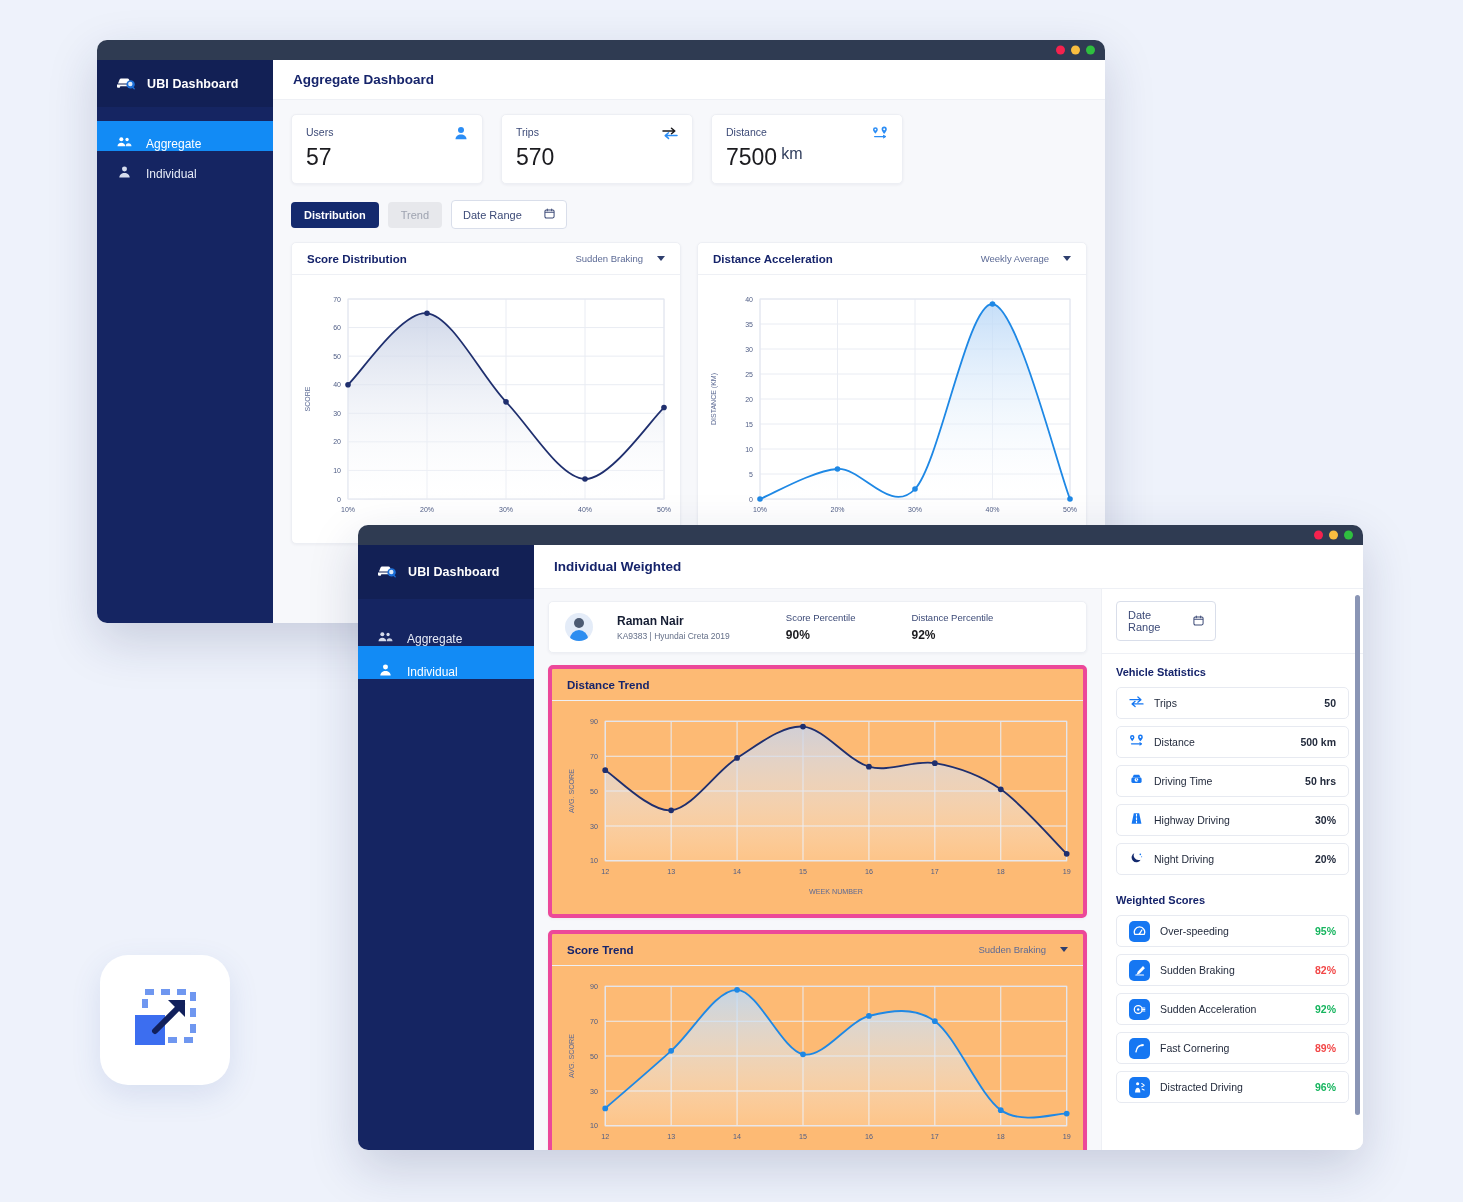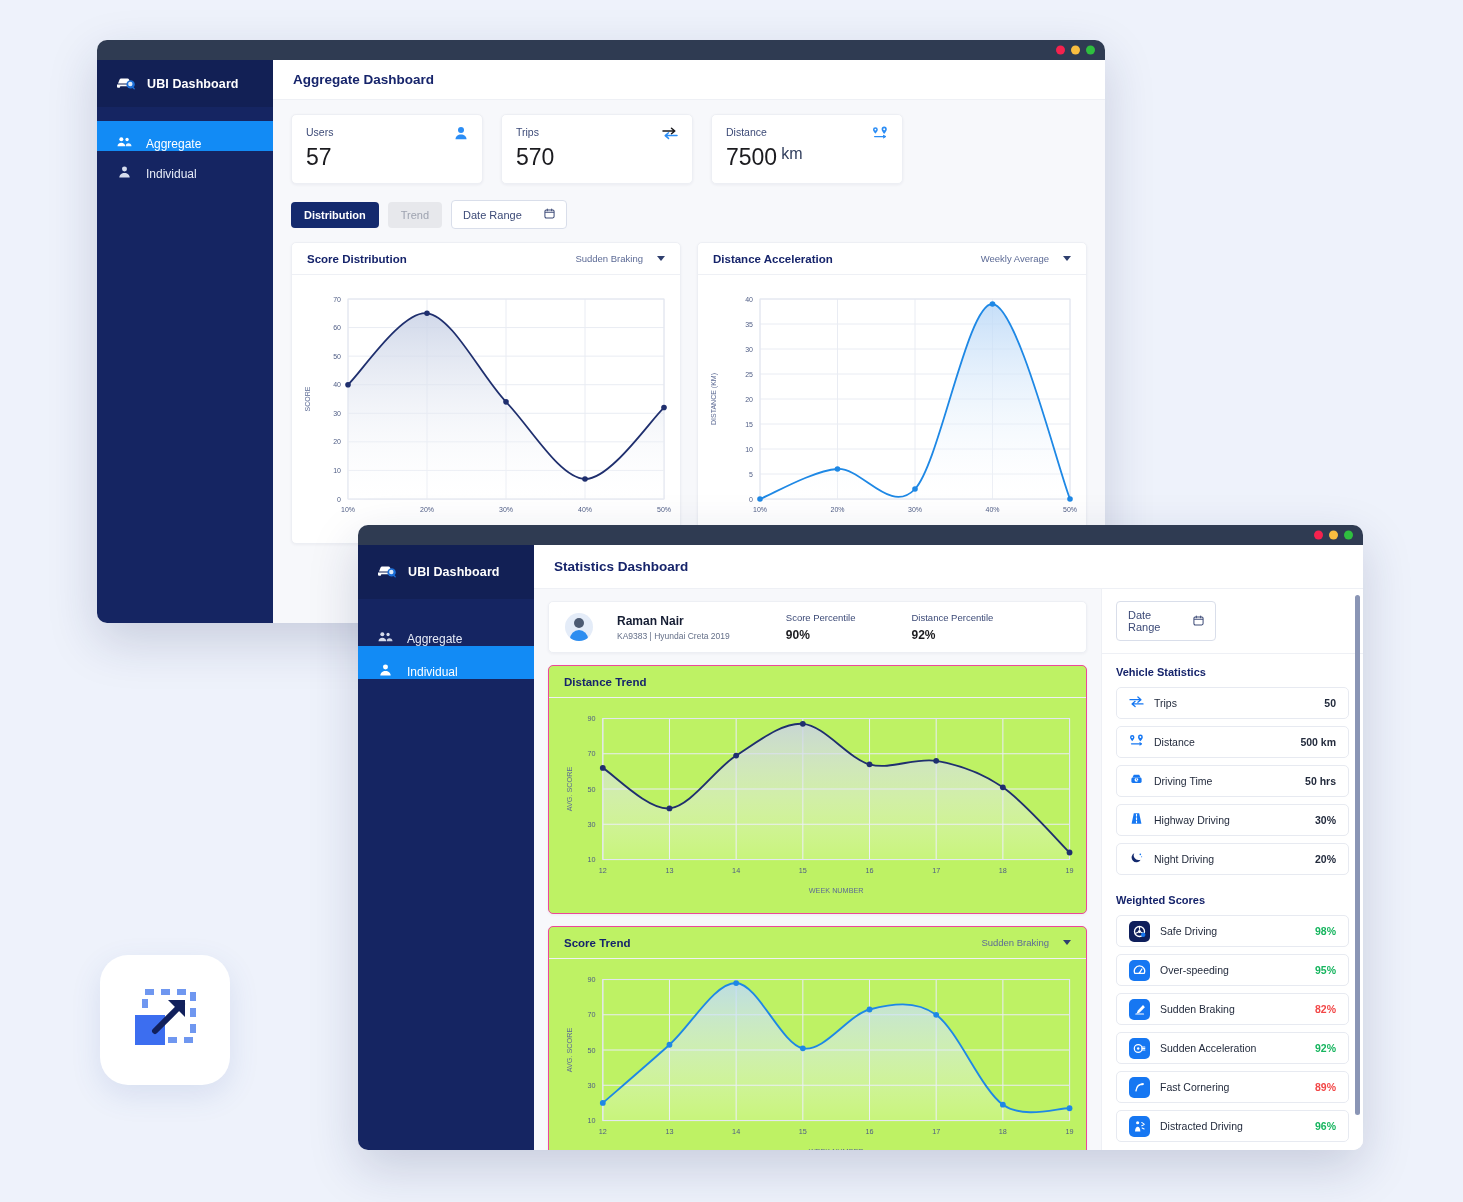--- a/index.html
+++ b/index.html
@@ -97,21 +97,21 @@
   .avatar::before { content:""; position:absolute; width:10px; height:10px; border-radius:50%;
             background:#4c5a72; left:9px; top:5px; }
   .avatar::after { content:""; position:absolute; width:18px; height:11px;
             border-radius: 9px 9px 0 0; background:#2c8df0; left:5px; top:17px; }
   .pname { font-size: 12px; font-weight: 700; color: #151d33; }
   .pmeta { font-size: 8.5px; color: #646f88; margin-top: 3px; }
   .pctbox { margin-left: 32px; }
   .pct-label { font-size: 9.5px; color: #3c4a77; }
   .pct-val { font-size: 12px; font-weight: 700; color: #1b1b1f; margin-top: 5px; }
 
-  .trendcard { background: #bef264; border: 1px solid #ec4899; border-radius: 5px;
+  .trendcard { background: #fdba74; border: 4px solid #ec4899; border-radius: 5px;
                box-shadow: 0 1px 3px rgba(30,40,80,.05); margin-top: 12px; }
 
   .rtop { padding: 12px 14px; border-bottom: 1px solid #eef0f5; }
   .rsec { padding: 12px 14px 0 14px; }
   .rsec-title { font-size: 11px; font-weight: 700; color: #16246b; margin-bottom: 9px; }
   .rrow { display: flex; align-items: center; border: 1px solid #e7eaf1; border-radius: 5px;
           height: 32px; padding: 0 12px; margin-bottom: 7px; gap: 10px; }
   .rrow .rlabel { font-size: 10.5px; color: #232b3d; flex: 1; }
   .rrow .rval { font-size: 10.5px; font-weight: 700; color: #232b3d; }
   .rval.good { color: #17b55f; }
@@ -404,21 +404,21 @@
               <circle cx="7" cy="3.2" r="2.7" fill="#fff"></circle>
               <path d="M1.4 12.4c0-3 2.5-4.9 5.6-4.9s5.6 1.9 5.6 4.9z" fill="#fff"></path>
             </svg>
           </span>
           <span>Individual</span>
         </div>
       </div>
     </div>
 
     <div class="main">
-      <div class="pagehead">Statistics Dashboard</div>
+      <div class="pagehead">Individual Weighted</div>
       <div class="w2cols">
         <div class="w2left">
 
           <div class="profilecard">
             <div class="avatar"></div>
             <div>
               <div class="pname">Raman Nair</div>
               <div class="pmeta">KA9383  |  Hyundai Creta 2019</div>
             </div>
             <div class="pctbox">
@@ -622,32 +622,20 @@
                 </svg>
               </span>
               <span class="rlabel">Night Driving</span>
               <span class="rval">20%</span>
             </div>
           </div>
 
           <div class="rsec">
             <div class="rsec-title">Weighted Scores</div>
 
-            <div class="rrow">
-              <span class="sq dark">
-                <svg width="13" height="13" viewBox="0 0 14 14">
-                  <circle cx="7" cy="7" r="5.4" fill="none" stroke="#fff" stroke-width="1.4"></circle>
-                  <circle cx="7" cy="7" r="1.7" fill="#fff"></circle>
-                  <path d="M7 1.7v3.5M2.3 9.2l3.1-1.3M11.7 9.2 8.6 7.9" stroke="#fff" stroke-width="1.2"></path>
-                  <circle cx="11" cy="10.6" r="2.4" fill="#1677f2"></circle>
-                </svg>
-              </span>
-              <span class="rlabel">Safe Driving</span>
-              <span class="rval good">98%</span>
-            </div>
 
             <div class="rrow">
               <span class="sq">
                 <svg width="13" height="13" viewBox="0 0 14 14">
                   <path d="M2 10.2a5.6 5.6 0 1 1 10 0z" fill="none" stroke="#fff" stroke-width="1.4" stroke-linecap="round"></path>
                   <path d="M7 9.6 9.6 5.4" stroke="#fff" stroke-width="1.4" stroke-linecap="round"></path>
                   <circle cx="7" cy="9.9" r="1" fill="#fff"></circle>
                 </svg>
               </span>
               <span class="rlabel">Over-speeding</span>

